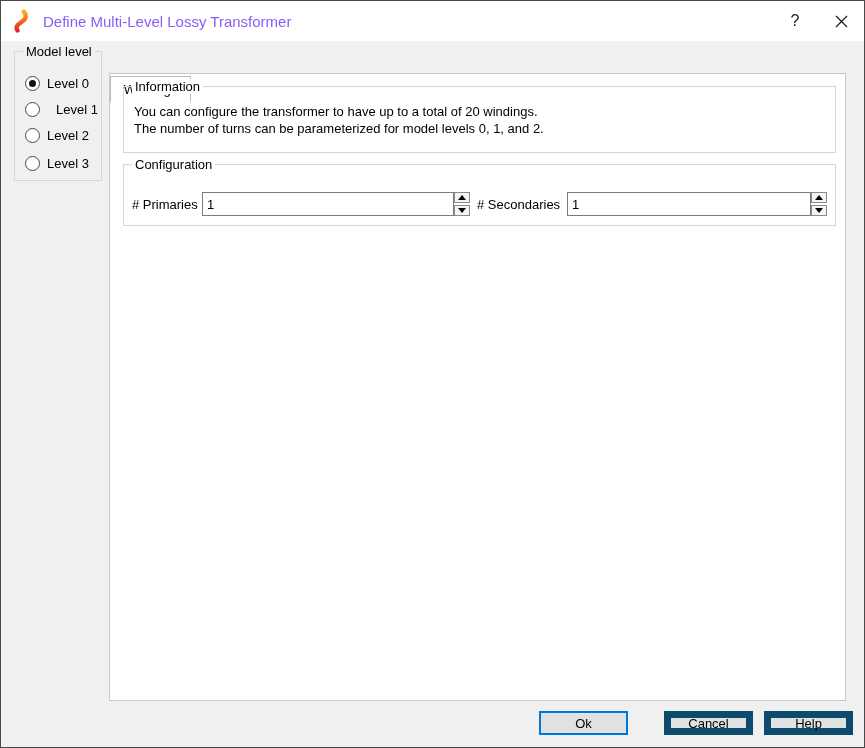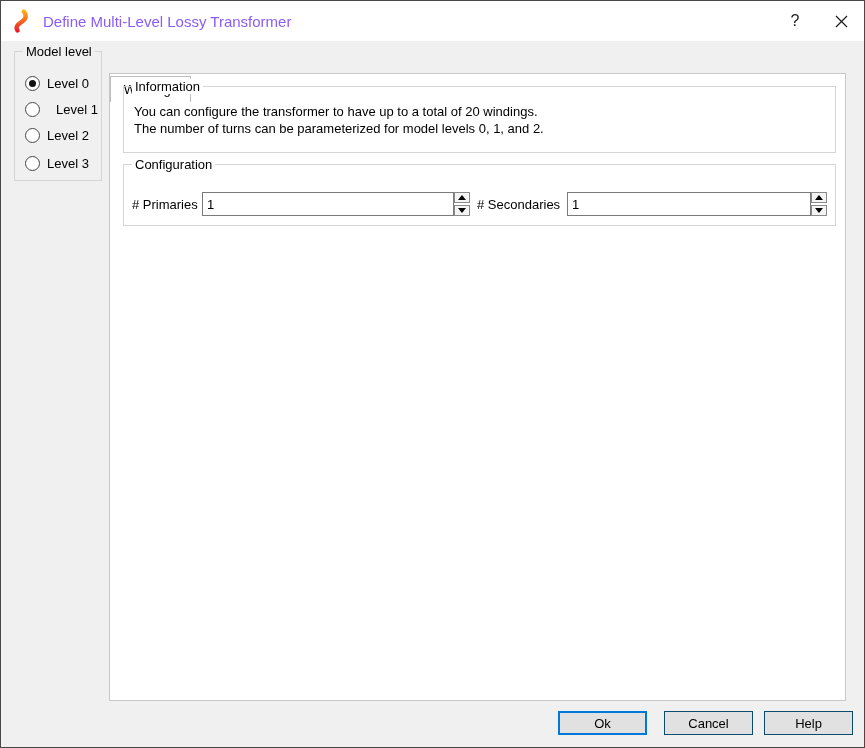--- a/index.html
+++ b/index.html
@@ -111,21 +111,21 @@
     position:absolute; left:0; top:0; right:0; bottom:0;
     background:linear-gradient(#eaeaea,#d8d8d8); border:1px solid #b0b0b0;
     display:flex; align-items:center;
   }
   .combo-text { font-size:14px; color:#101828; margin-left:8px; flex:1; }
   .combo-arrow { margin-right:10px; }
 
   
   .btn {
     position:absolute; top:710px; width:89px; height:24px;
-    background:#e1e1e1; border:1px solid #0c4a6e;
+    background:#e1e1e1; border:7px solid #0c4a6e;
     font-family:"Liberation Sans", sans-serif; font-size:13px; color:#000;
     display:flex; align-items:center; justify-content:center;
   }
   .btn-default { border:2px solid #0078d7; }
 </style>
 </head>
 <body>
 
 <div class="dialog">
 
@@ -264,17 +264,17 @@
         <div class="combo">
           <span class="combo-text">+</span>
           <svg class="combo-arrow" width="12" height="8" viewBox="0 0 12 8">
             <path d="M1.5 1.5 L6 6 L10.5 1.5" stroke="#5a5a5a" stroke-width="1.4" fill="none"></path>
           </svg>
         </div>
       </div>
     </div>
   </div>
 
-  <button class="btn btn-default" style="left:557px;text-align:center;">Ok</button>
+  <button class="btn btn-default" style="left:538px;text-align:center;">Ok</button>
   <button class="btn" style="left:663px;">Cancel</button>
   <button class="btn" style="left:763px;">Help</button>
 
 </div>
 
 </body></html>

